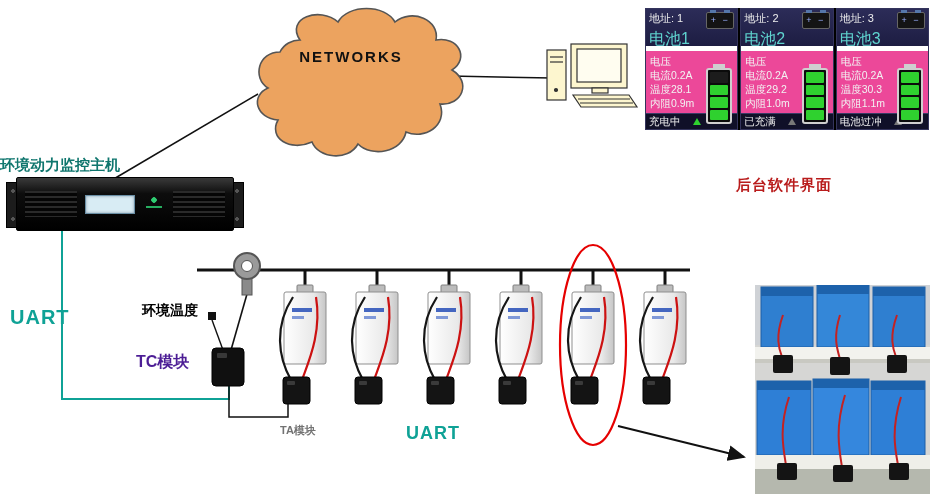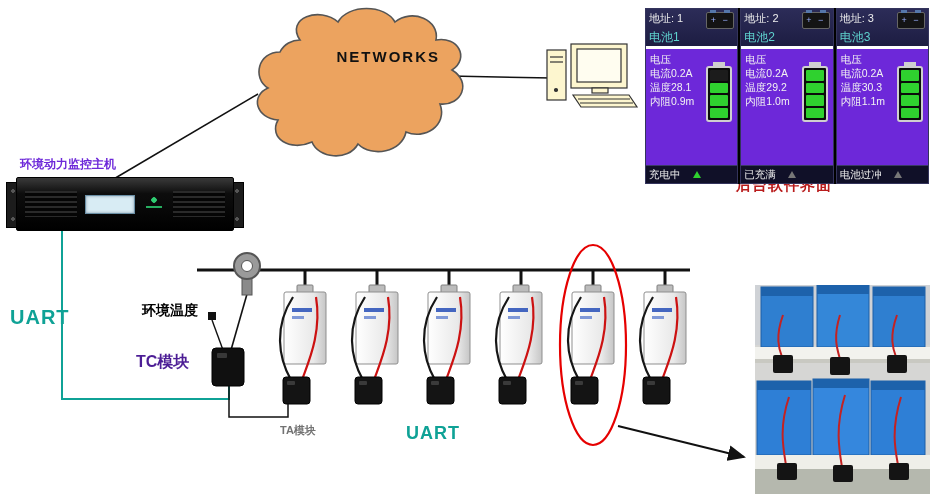--- a/index.html
+++ b/index.html
@@ -1,29 +1,29 @@
 <!DOCTYPE html>
 <html><head>
 <meta charset="utf-8">
 <style>
   html,body { margin:0; padding:0; background:#fff; }
   .stage { position:relative; width:930px; height:494px; background:#fff;
            font-family:"Liberation Sans", sans-serif; overflow:hidden; }
   .layer { position:absolute; left:0; top:0; }
 
   .lbl { position:absolute; font-weight:bold; white-space:nowrap; }
-  #lbl-host    { left:20px;   top:156px; font-size:12px; color:#6d28d9; }
+  #lbl-host    { left:0;   top:156px; font-size:15px; color:#0f766e; }
   #lbl-uart-left { left:10px; top:306px; font-size:20px; color:#0fa296; letter-spacing:1px; }
   #lbl-env     { left:142px; top:302px; font-size:14px; color:#000000; }
   #lbl-tc      { left:136px; top:352px; font-size:16px; color:#4c1d95; }
   #lbl-ta      { left:280px; top:423px; font-size:11px; color:#737373; }
   #lbl-uart2   { left:406px; top:423px; font-size:18px; color:#0fa296; letter-spacing:1px; }
   #lbl-caption { left:736px; top:176px; font-size:15px; color:#b91c1c; letter-spacing:1px; }
 
-  .cloud-text { position:absolute; left:262px; top:48px; width:178px; text-align:right;
+  .cloud-text { position:absolute; left:262px; top:48px; width:178px; text-align:center;
                 font-weight:bold; color:#111; }
   .cloud-line1 { font-size:15px; letter-spacing:2px; }
   .cloud-line2 { font-size:14px; letter-spacing:1px; }
 
   
   .rack { position:absolute; left:6px; top:177px; width:238px; height:54px; }
   .rack-ear { position:absolute; top:5px; width:12px; height:44px; background:#1c1c1c; border:1px solid #000;
     background-image: radial-gradient(circle at 6px 8px, #555 0 1.6px, transparent 2px),
                       radial-gradient(circle at 6px 36px, #555 0 1.6px, transparent 2px); }
   .rack-ear-l { left:0; } .rack-ear-r { right:0; }
@@ -31,33 +31,33 @@
     background: linear-gradient(#3a3a3a, #0d0d0d 30%, #000); border:1px solid #000; border-radius:2px;
     display:flex; align-items:center; box-sizing:border-box; }
   .rack-vents { height:26px; flex:1; margin:0 8px;
     background: repeating-linear-gradient(180deg, #2a2a2a 0 2px, #050505 2px 5px); }
   .rack-lcd { width:48px; height:17px; background:#d8ecf4; border:1px solid #6a8fa5; box-shadow: inset 0 0 3px #89a; }
   .rack-logo { width:22px; height:16px; margin-left:8px;
     background: radial-gradient(circle at 11px 4px, #2ecc71 0 2.5px, transparent 3px),
                 linear-gradient(#27ae60, #27ae60) no-repeat 3px 10px / 16px 2px; }
 
   
-  .sw { position:absolute; left:645px; top:8px; width:284px; height:176px; background:#000;
+  .sw { position:absolute; left:645px; top:8px; width:284px; height:122px; background:#000;
         display:flex; gap:2px; box-sizing:border-box; }
   .sw-panel { flex:1; display:flex; flex-direction:column; background:#16163a; border:1px solid #34345c; box-sizing:border-box; }
   .sw-head { position:relative; height:37px; padding:2px 3px; background:linear-gradient(#2c2c58,#1d1d42); box-sizing:border-box; }
   .sw-addr { color:#eee; font-size:11px; }
-  .sw-batname { color:#5fd3cf; font-size:12px; margin-top:3px; }
+  .sw-batname { color:#5fd3cf; font-size:16px; margin-top:3px; }
   .car-bat { position:absolute; top:3px; right:3px; width:26px; height:15px; background:#141414;
              border:1px solid #666; border-radius:2px; }
   .cap { position:absolute; top:-3px; width:6px; height:3px; background:#5577aa; }
   .cl { left:3px; } .cr { right:3px; }
   .pm { position:absolute; left:0; right:0; top:0; text-align:center; color:#9ab0ff;
         font-size:9px; line-height:14px; letter-spacing:2px; }
-  .sw-body { position:relative; flex:1; padding:3px 4px; background:#6d28d9; border-top:3px solid #ffffff; }
+  .sw-body { position:relative; flex:1; padding:3px 4px; background:#ec4899; border-top:5px solid #ffffff; }
   .sw-line { color:#f2f2f2; font-size:10.5px; line-height:14px; white-space:nowrap; }
   .bat-level { position:absolute; right:5px; top:17px; width:26px; height:56px; border:2px solid #cfcfcf;
     border-radius:3px; background:#0b0b0b; display:flex; flex-direction:column; gap:2px; padding:2px; box-sizing:border-box; }
   .bl-cap { position:absolute; top:-6px; left:50%; transform:translateX(-50%); width:12px; height:4px; background:#cfcfcf; }
   .bl-bar { flex:1; background:#2fd12f; border-radius:1px; }
   .bat-level[data-bars="3"] .b1 { background:#1c1c1c; }
   .sw-status { height:17px; background:#101028; border-top:1px solid #3a3a66; display:flex; align-items:center;
                padding:0 3px; gap:12px; }
   .sw-status-text { color:#eee; font-size:10.5px; }
   .sw-ind { width:0; height:0; border-left:4px solid transparent; border-right:4px solid transparent;

